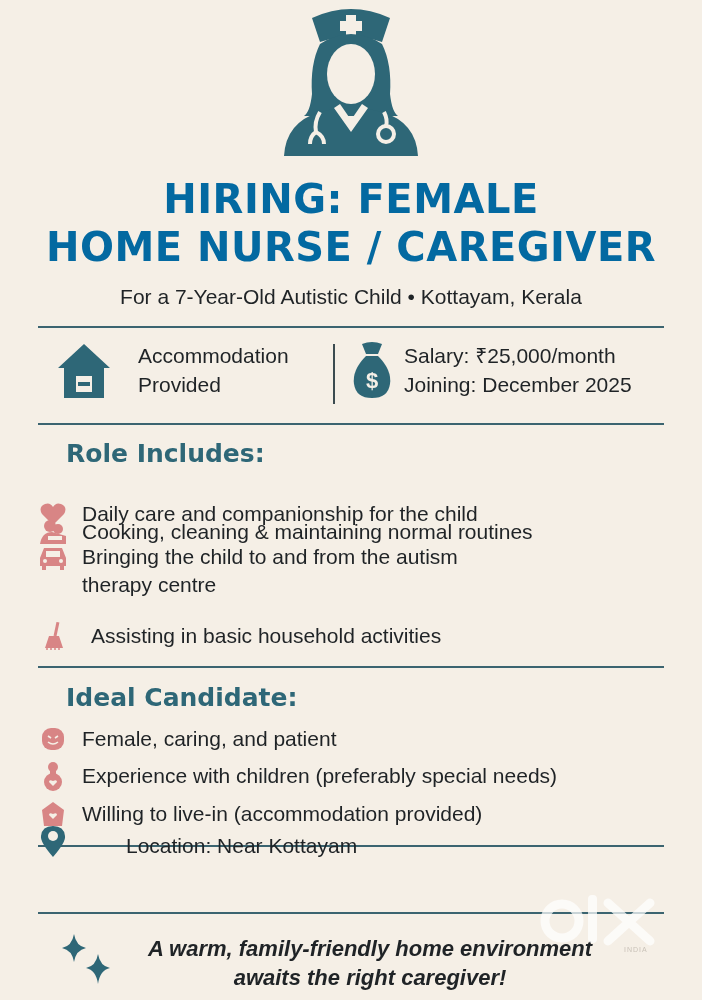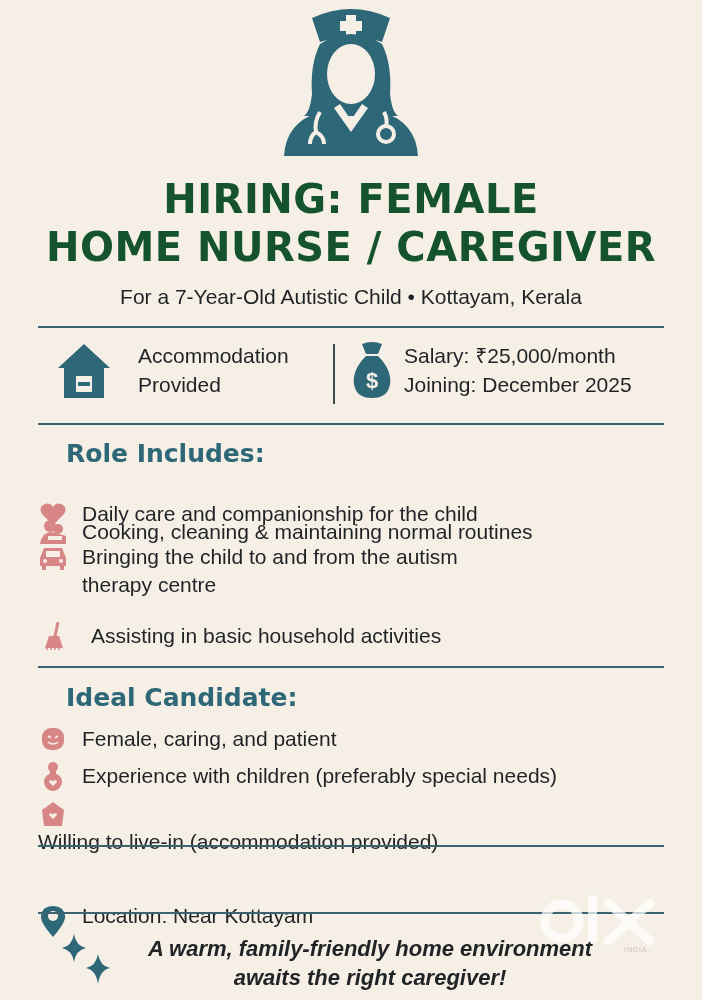--- a/index.html
+++ b/index.html
@@ -6,21 +6,21 @@
   body {
     width:702px; height:1000px; overflow:hidden;
     background:#f5efe6;
     font-family:"Liberation Sans", sans-serif;
     color:#1f2326;
     position:relative;
   }
   .hero-icon { position:absolute; left:280px; top:4px; width:142px; height:152px; }
   .title {
     position:absolute; left:0; width:702px; text-align:center;
-    font-family:"DejaVu Sans", sans-serif; font-weight:bold; color:#14532d;
+    font-family:"DejaVu Sans", sans-serif; font-weight:bold; color:#0369a1;
     letter-spacing:0.5px;
   }
   .t1 { top:176px; font-size:40px; }
   .t2 { top:224px; font-size:40px; }
   .subtitle {
     position:absolute; top:285px; left:0; width:702px; text-align:center;
     font-size:21px; color:#1f2326;
   }
   .subtitle b { font-weight:normal; }
   .rule { position:absolute; left:38px; width:626px; height:2px; background:#3b6470; }
@@ -29,21 +29,21 @@
   .info-text { font-size:21px; line-height:29px; color:#1f2326; }
   .vdiv { position:absolute; left:295px; top:4px; width:2px; height:60px; background:#3b4b50; }
   .section-h {
     position:absolute; left:38px; font-size:25px; font-weight:bold; color:#2e6777;
     font-family:"DejaVu Sans", sans-serif;
     margin-left:28px;
   }
   .item { position:absolute; left:38px; display:flex; align-items:flex-start; }
   .item .ic { width:30px; height:28px; margin-right:14px; display:flex; justify-content:center; align-items:center; }
   .item .tx { font-size:21px; line-height:28px; color:#1f2326; }
-  .loc { position:absolute; top:904px; left:38px; display:flex; align-items:flex-start; }
+  .loc { position:absolute; top:824px; left:38px; display:flex; align-items:flex-end;gap:44px; }
   .footer {
     position:absolute; top:934px; left:100px; width:540px; text-align:center;
     font-style:italic; font-size:22px; line-height:29px; color:#1f2326;
   }
   .footer .l1 { font-weight:bold; }
   .watermark { position:absolute; left:540px; top:893px; width:125px; height:55px; opacity:0.85; }
   .wm-sub { position:absolute; left:624px; top:946px; font-size:7px; color:#c9c2b8; letter-spacing:1px; }
 </style>
 </head>
 <body>
@@ -163,21 +163,21 @@
   <div class="ic">
       <svg width="24" height="30" viewBox="0 0 24 30">
         <circle cx="12" cy="6" r="5" fill="#d88585"></circle>
         <rect x="9" y="10" width="6" height="5" fill="#d88585"></rect>
         <circle cx="12" cy="21" r="9" fill="#d88585"></circle>
         <path d="M12 25 L8 21 Q8 18 12 20 Q16 18 16 21 Z" fill="#f5efe6"></path>
       </svg>
     </div>
   <div class="tx">Experience with children (preferably special needs)</div>
 </div>
-<div class="item" style="top:800px;flex-direction:column;">
+<div class="item" style="top:800px;">
   <div class="ic">
       <svg width="26" height="28" viewBox="0 0 26 28">
         <path d="M13 2 L24 10 L22 26 L4 26 L2 10 Z" fill="#d88585"></path>
         <path d="M13 19 L9 15 Q9 12 13 14 Q17 12 17 15 Z" fill="#f5efe6"></path>
       </svg>
     </div>
   <div class="tx">Willing to live-in (accommodation provided)</div>
 </div>
 
 <div class="rule" style="top:845px;"></div>

